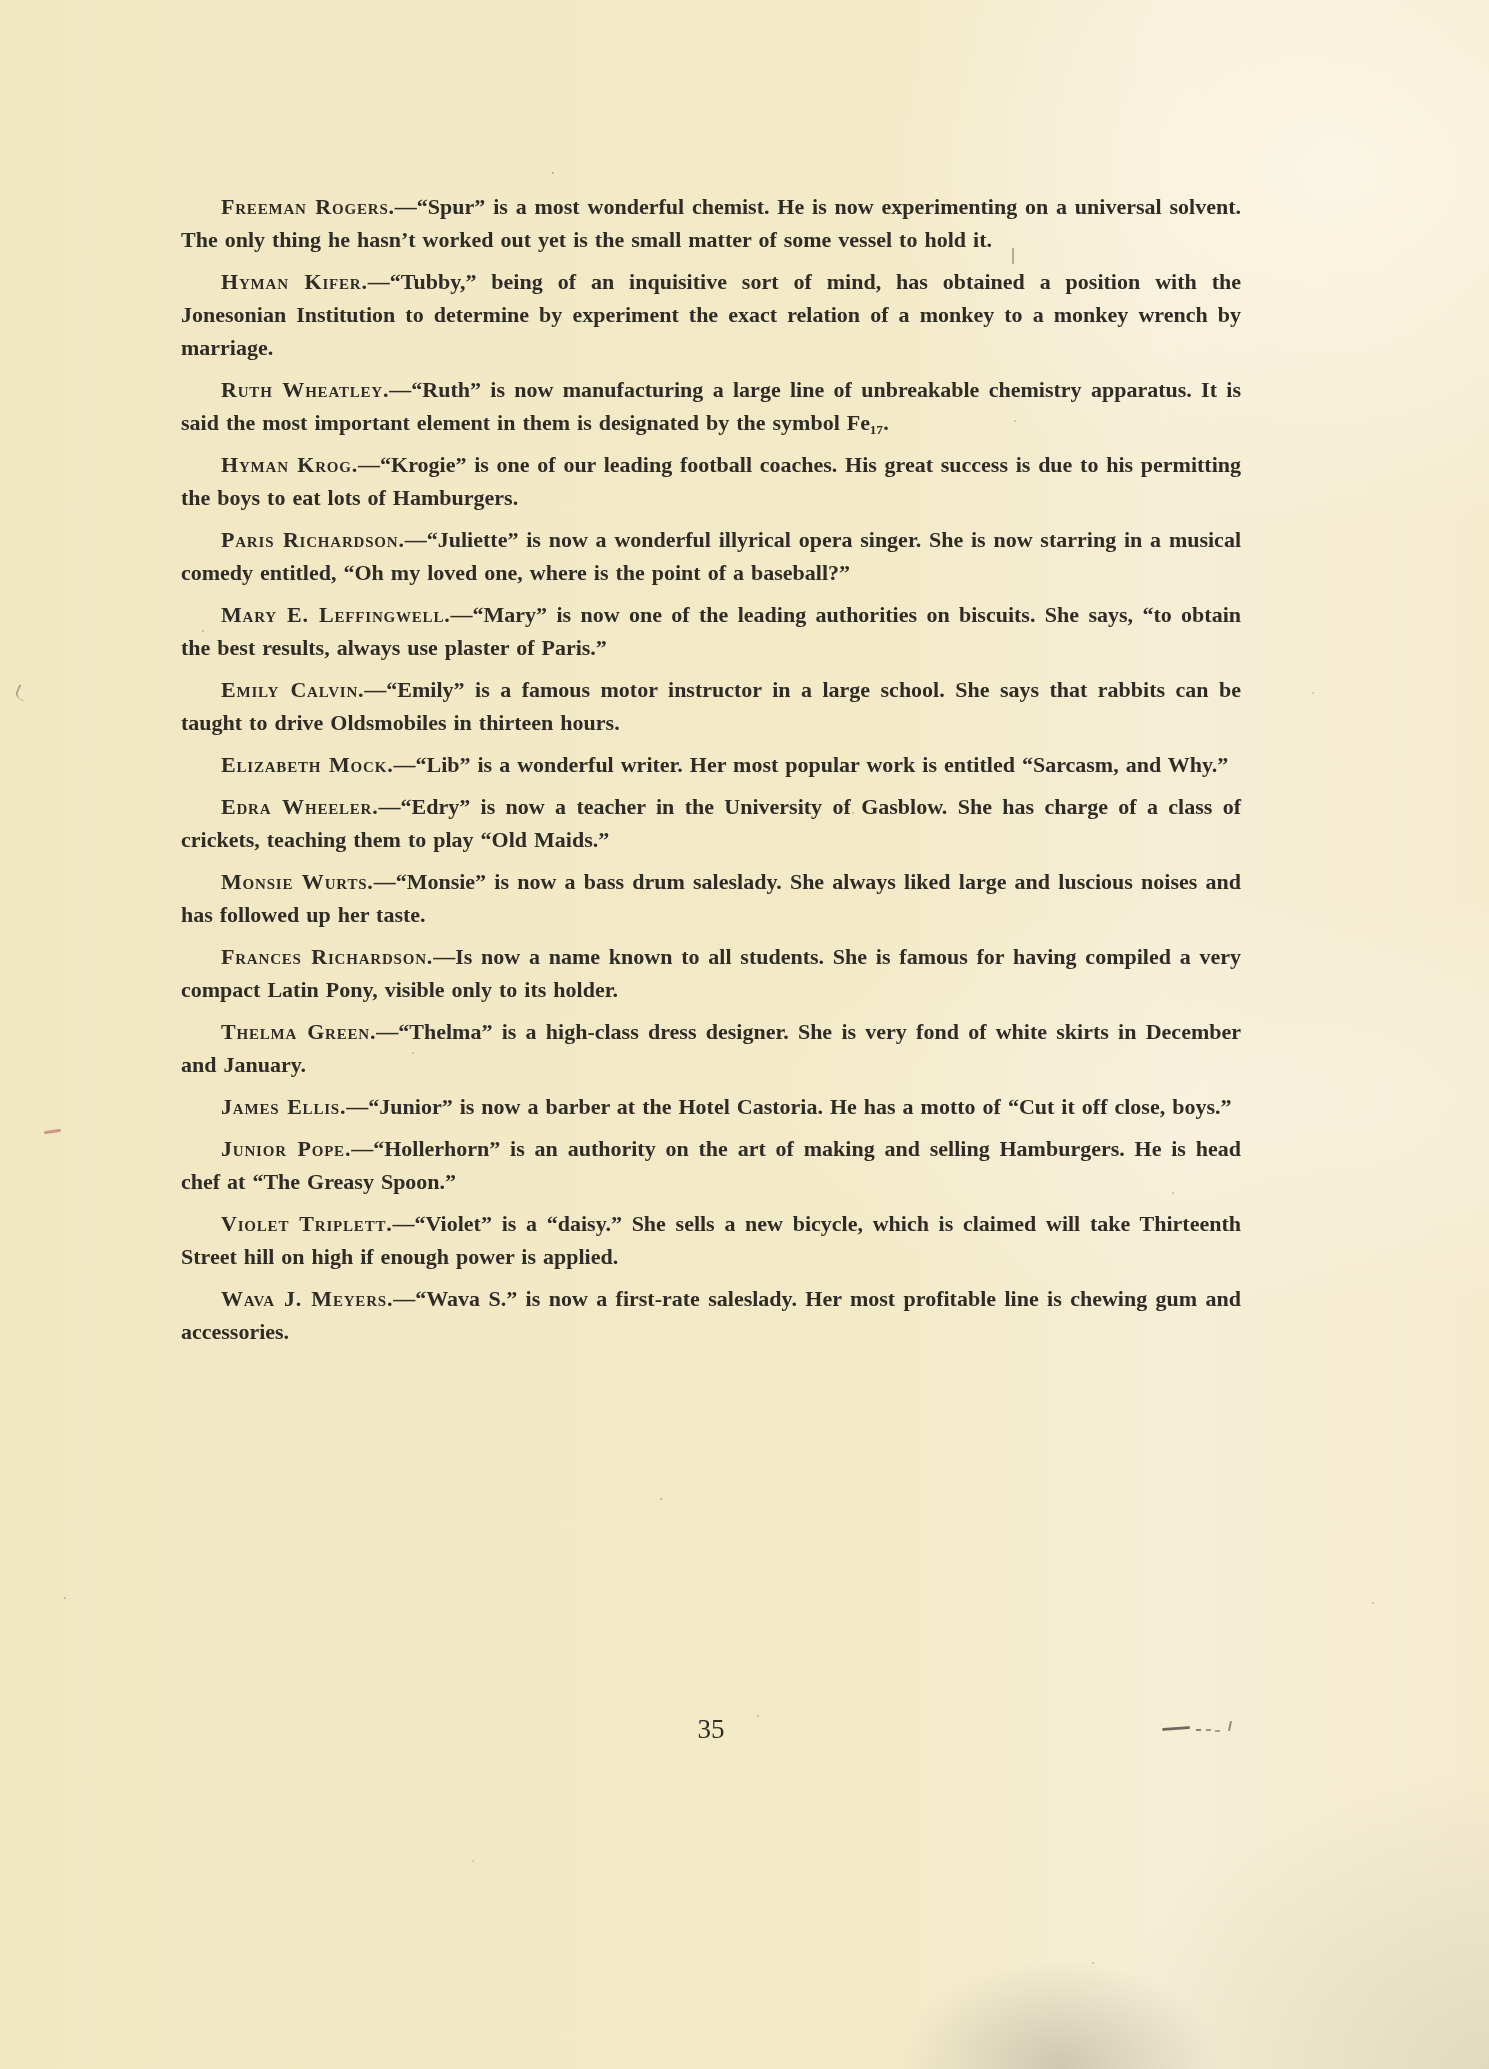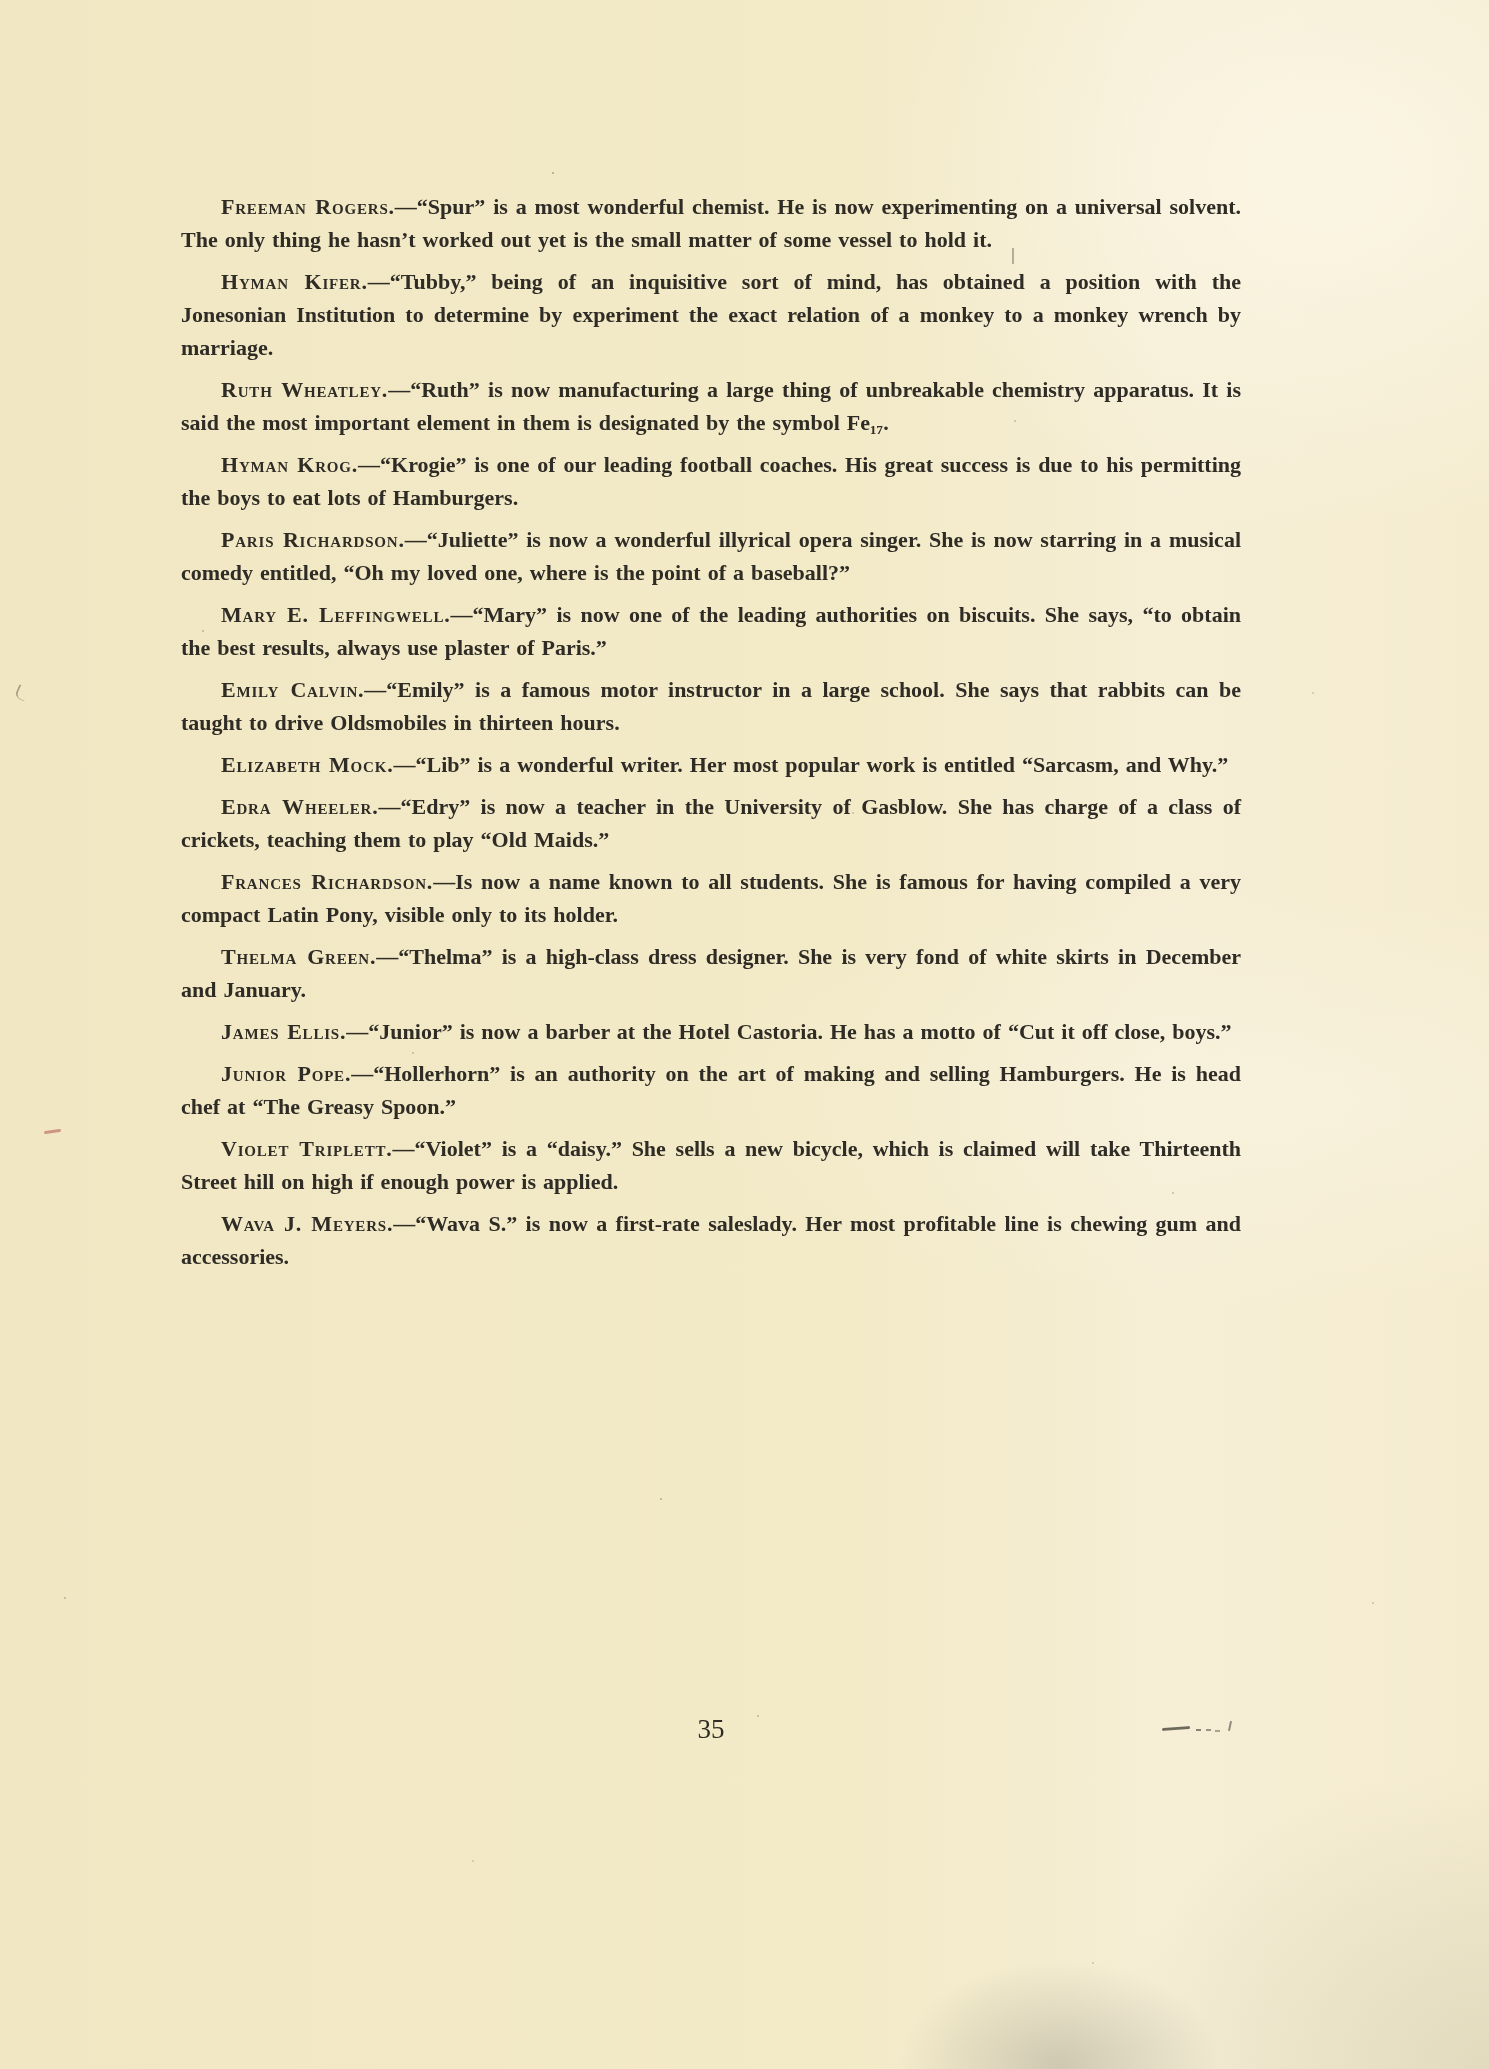--- a/index.html
+++ b/index.html
@@ -124,27 +124,28 @@
 </style>
 </head>
 <body>
 
 <div class="paper"></div>
 <div class="specks"></div>
 
 <div class="text-block">
     <p class="entry"><span class="entry-name">Freeman Rogers.</span><span class="entry-text">—“Spur” is a most wonderful chemist.  He is now experimenting on a universal solvent.  The only thing he hasn’t worked out yet is the small matter of some vessel to hold it.</span></p>
     <p class="entry"><span class="entry-name">Hyman Kifer.</span><span class="entry-text">—“Tubby,” being of an inquisitive sort of mind, has obtained a position with the Jonesonian Institution to determine by experiment the exact relation of a monkey to a monkey wrench by marriage.</span></p>
-    <p class="entry"><span class="entry-name">Ruth Wheatley.</span><span class="entry-text">—“Ruth” is now manufacturing a large thing of unbreakable chemistry apparatus.  It is said the most important element in them is designated by the symbol Fe₁₇.</span></p>
+    <p class="entry"><span class="entry-name">Ruth Wheatley.</span><span class="entry-text">—“Ruth” is now manufacturing a large line of unbreakable chemistry apparatus.  It is said the most important element in them is designated by the symbol Fe₁₇.</span></p>
     <p class="entry"><span class="entry-name">Hyman Krog.</span><span class="entry-text">—“Krogie” is one of our leading football coaches.  His great success is due to his permitting the boys to eat lots of Hamburgers.</span></p>
     <p class="entry"><span class="entry-name">Paris Richardson.</span><span class="entry-text">—“Juliette” is now a wonderful illyrical opera singer.  She is now starring in a musical comedy entitled, “Oh my loved one, where is the point of a baseball?”</span></p>
     <p class="entry"><span class="entry-name">Mary E. Leffingwell.</span><span class="entry-text">—“Mary” is now one of the leading authorities on biscuits.  She says, “to obtain the best results, always use plaster of Paris.”</span></p>
     <p class="entry"><span class="entry-name">Emily Calvin.</span><span class="entry-text">—“Emily” is a famous motor instructor in a large school.  She says that rabbits can be taught to drive Oldsmobiles in thirteen hours.</span></p>
     <p class="entry"><span class="entry-name">Elizabeth Mock.</span><span class="entry-text">—“Lib” is a wonderful writer.  Her most popular work is entitled “Sarcasm, and Why.”</span></p>
     <p class="entry"><span class="entry-name">Edra Wheeler.</span><span class="entry-text">—“Edry” is now a teacher in the University of Gasblow.  She has charge of a class of crickets, teaching them to play “Old Maids.”</span></p>
+    <p class="entry"><span class="entry-name">Monsie Wurts.</span><span class="entry-text">—“Monsie” is now a bass drum saleslady.  She always liked large and luscious noises and has followed up her taste.</span></p>
     <p class="entry"><span class="entry-name">Frances Richardson.</span><span class="entry-text">—Is now a name known to all students.  She is famous for having compiled a very compact Latin Pony, visible only to its holder.</span></p>
     <p class="entry"><span class="entry-name">Thelma Green.</span><span class="entry-text">—“Thelma” is a high-class dress designer.  She is very fond of white skirts in December and January.</span></p>
     <p class="entry"><span class="entry-name">James Ellis.</span><span class="entry-text">—“Junior” is now a barber at the Hotel Castoria.  He has a motto of “Cut it off close, boys.”</span></p>
     <p class="entry"><span class="entry-name">Junior Pope.</span><span class="entry-text">—“Hollerhorn” is an authority on the art of making and selling Hamburgers.  He is head chef at “The Greasy Spoon.”</span></p>
     <p class="entry"><span class="entry-name">Violet Triplett.</span><span class="entry-text">—“Violet” is a “daisy.”  She sells a new bicycle, which is claimed will take Thirteenth Street hill on high if enough power is applied.</span></p>
     <p class="entry"><span class="entry-name">Wava J. Meyers.</span><span class="entry-text">—“Wava S.” is now a first-rate saleslady.  Her most profitable line is chewing gum and accessories.</span></p>
   </div>
 
 <div class="page-number">35</div>
 

